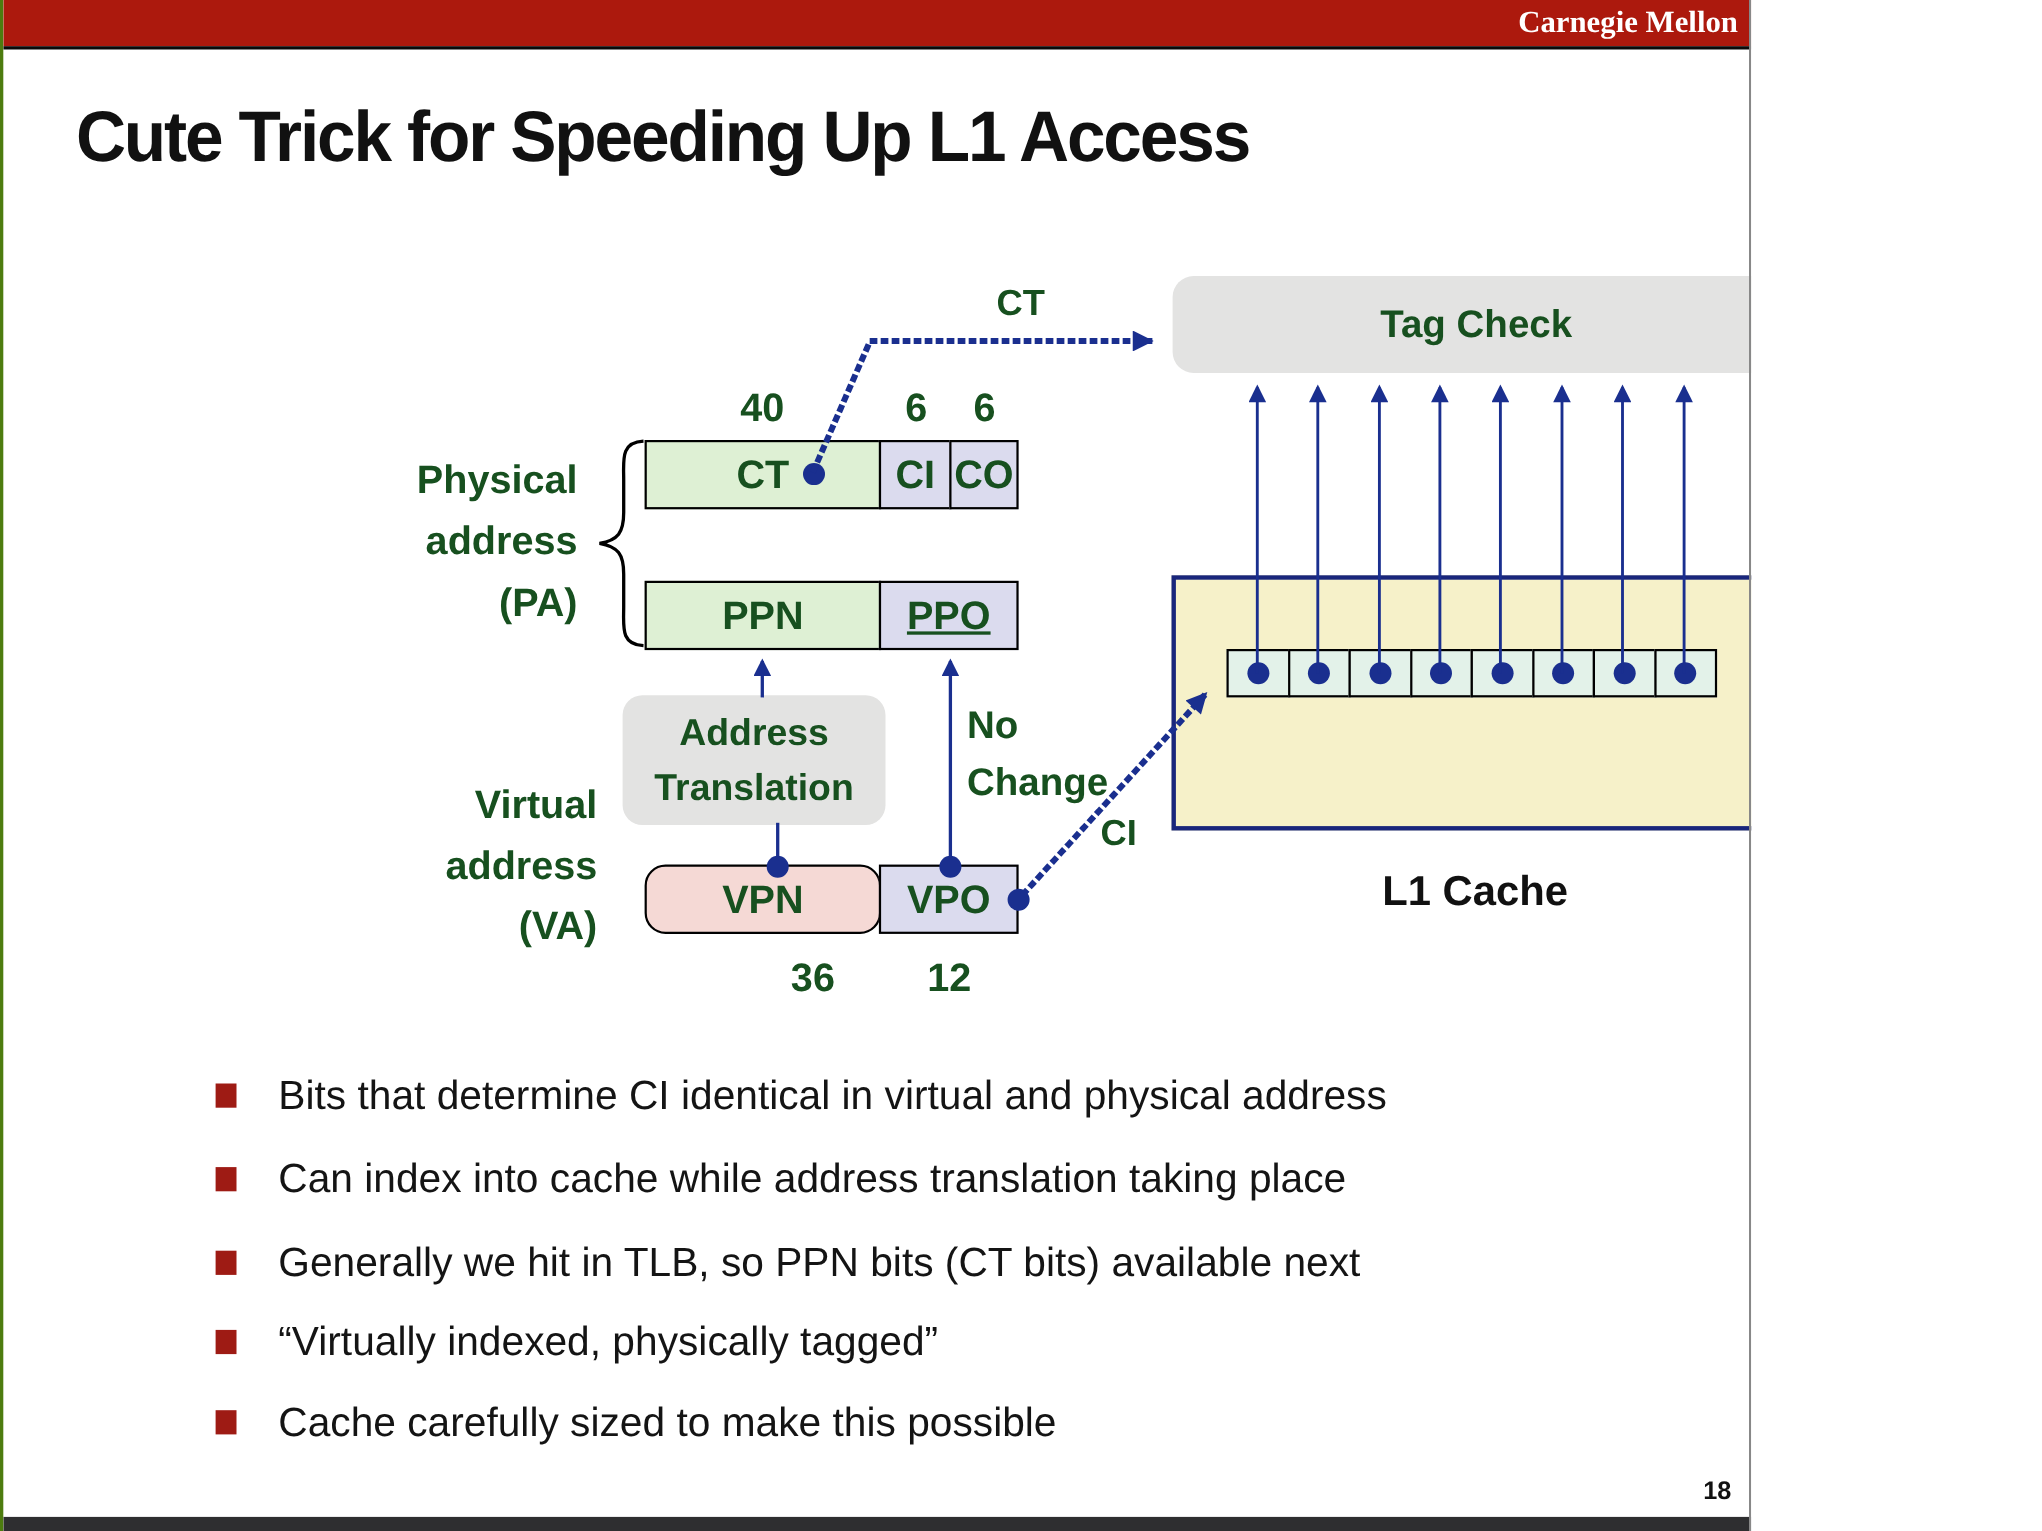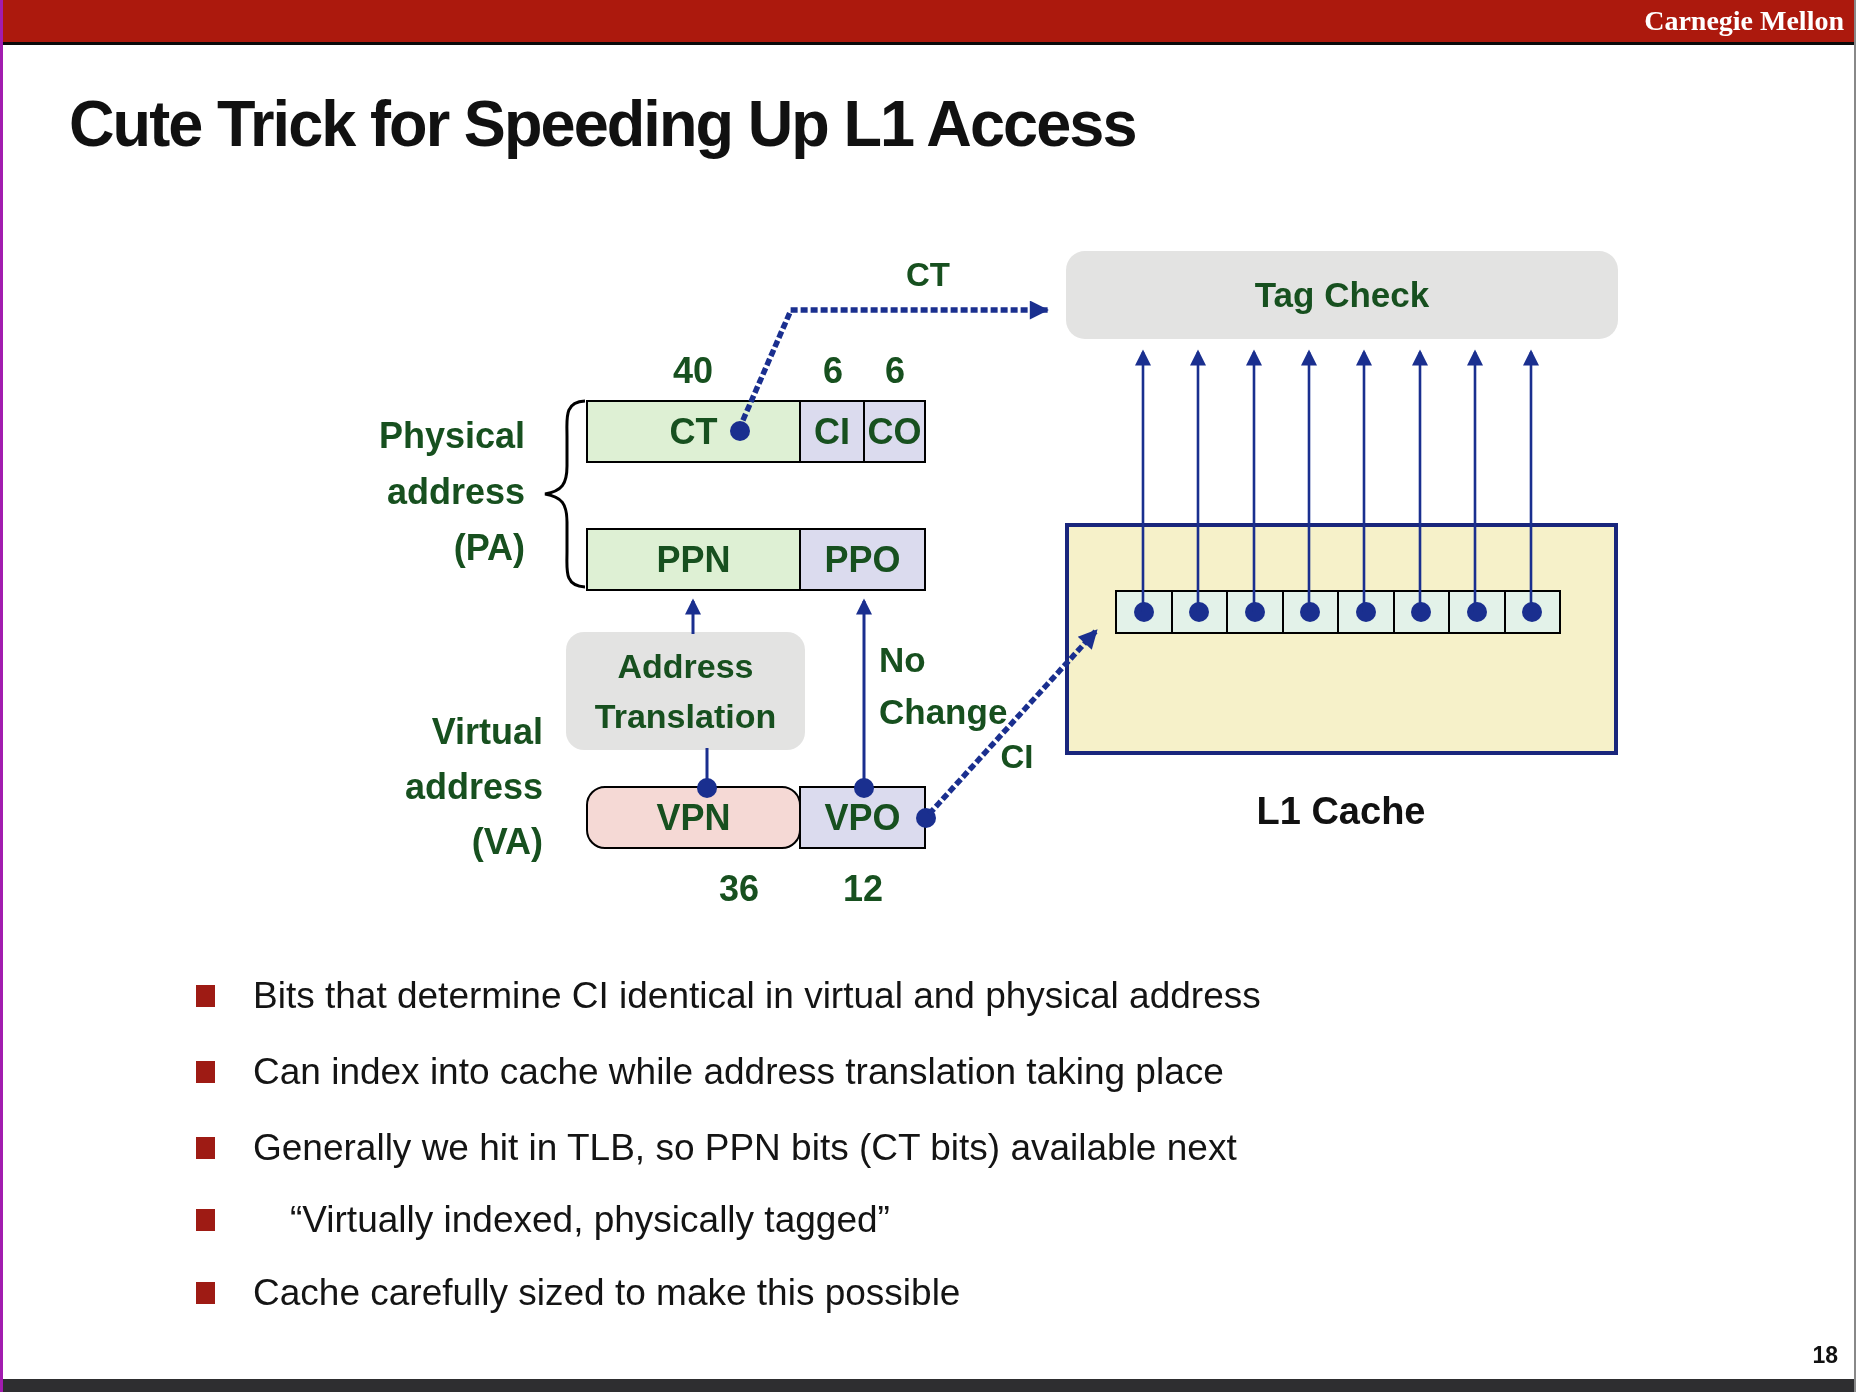--- a/index.html
+++ b/index.html
@@ -1,19 +1,19 @@
 <!DOCTYPE html>
 <html><head>
 <meta charset="utf-8">
 <style>
   html,body{margin:0;padding:0;background:#fff;}
   .slide{
-    position:relative;width:1856px;height:1392px;background:#ffffff;overflow:hidden;
+    position:relative;width:1592px;height:1392px;background:#ffffff;overflow:hidden;
     font-family:"Liberation Sans","DejaVu Sans",sans-serif;
-    border-left:3px solid #a21caf;box-sizing:border-box;
+    border-left:3px solid #4d7c0f;box-sizing:border-box;
   }
   .slide::after{content:"";position:absolute;top:0;right:0;width:2px;height:100%;background:#888;}
   
   .hdr{position:absolute;left:0;top:0;width:100%;height:42px;background:#AC190D;
        display:flex;align-items:center;justify-content:flex-end;box-sizing:border-box;padding-right:12px;}
   .hdr-brand{color:#fff;font-family:"Liberation Serif","DejaVu Serif",serif;font-weight:bold;font-size:28px;}
   .hdr-line{position:absolute;left:0;top:42px;width:100%;height:3px;background:#0a0a0a;}
   
   .title{position:absolute;left:66px;top:86px;font-size:65px;font-weight:bold;color:#111;
          letter-spacing:-2px;transform:scaleX(.97);transform-origin:left;}
@@ -83,21 +83,21 @@
   <div class="bitbox fill-lav" style="left:796px;top:400px;width:66px;height:63px;">
        <span>CI</span>
     </div>
   <div class="bitbox fill-lav" style="left:860px;top:400px;width:63px;height:63px;">
        <span>CO</span>
     </div>
 
   <div class="bitbox fill-green" style="left:583px;top:528px;width:215px;height:63px;">
        <span>PPN</span>
     </div>
-  <div class="bitbox fill-lav" style="left:796px;top:528px;width:127px;height:63px;">
+  <div class="bitbox fill-lav" style="left:796px;top:528px;width:127px;height:63px;text-decoration:underline;">
        <span>PPO</span>
     </div>
 
   <div class="sidelabel" style="left:300px;top:408px;width:222px;">
     <div>Physical</div>
     <div>address</div>
     <div>(PA)</div>
   </div>
 
   <div class="graybox" style="left:563px;top:632px;width:239px;height:118px;font-size:34px;line-height:50px;">
@@ -202,21 +202,21 @@
     <span class="txt">Bits that determine CI identical in virtual and physical address</span>
   </div>
   <div class="obs-item" style="top:1051px;">
     <span class="sq"></span>
     <span class="txt">Can index into cache while address translation taking place</span>
   </div>
   <div class="obs-item" style="top:1127px;">
     <span class="sq"></span>
     <span class="txt">Generally we hit in TLB, so PPN bits (CT bits) available next</span>
   </div>
-  <div class="obs-item" style="top:1199px;gap:37px;">
+  <div class="obs-item" style="top:1199px;">
     <span class="sq"></span>
     <span class="txt">“Virtually indexed, physically tagged”</span>
   </div>
   <div class="obs-item" style="top:1272px;">
     <span class="sq"></span>
     <span class="txt">Cache carefully sized to make this possible</span>
   </div>
 
   <div class="footer-page">18</div>
   <div class="bottombar"></div>

